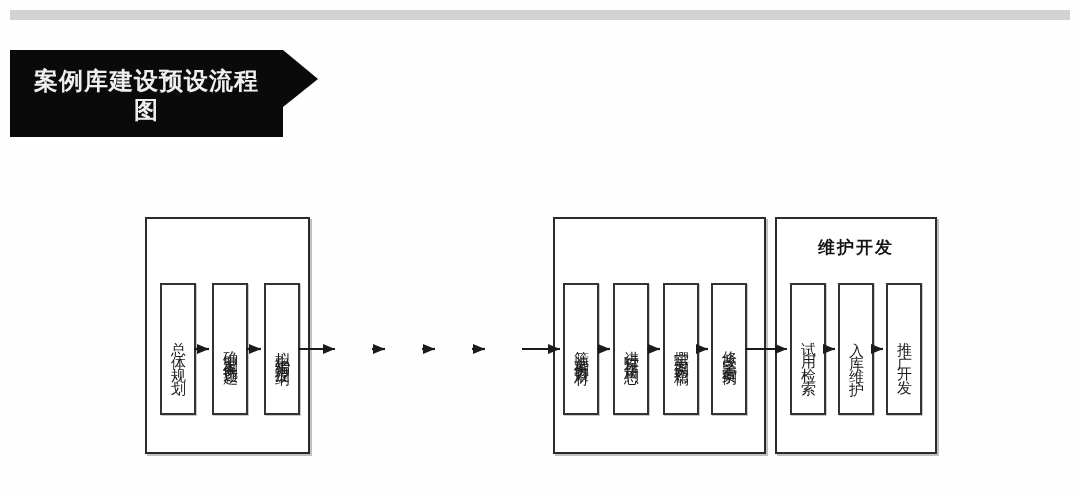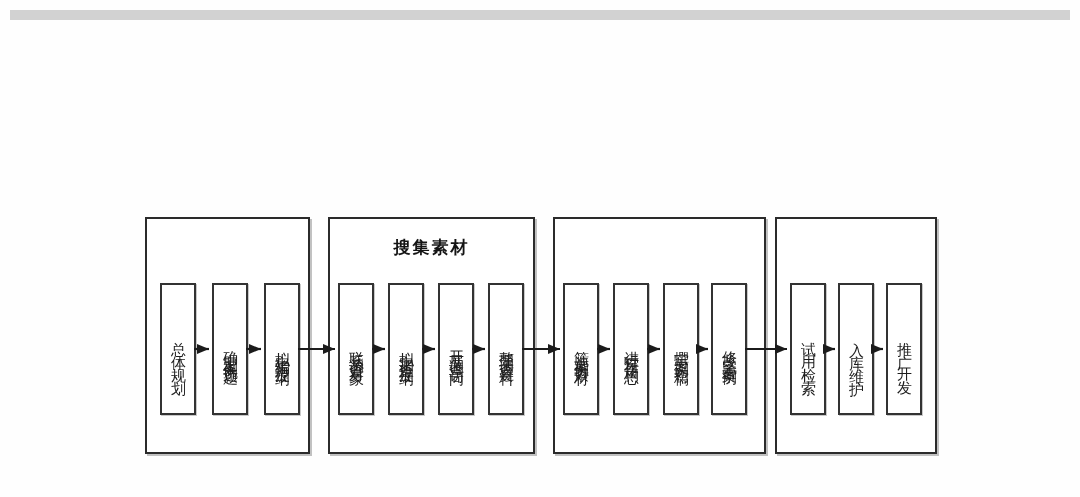--- a/index.html
+++ b/index.html
@@ -86,43 +86,41 @@
     pointer-events: none;
   }
 </style>
 </head>
 <body>
 
 <div class="canvas">
 
   <div class="top-bar"></div>
 
+  <div class="banner">
+    <div class="banner-line">案例库建设预设流程</div>
+    <div class="banner-line">图</div>
+  </div>
 
   <div class="stage" style="left:145px; width:165px;">
     <div class="step w4" style="left:13px;">总体规划</div>
     <div class="step w6" style="left:65px;">确定案例选题</div>
     <div class="step w6" style="left:117px;">拟定编写提纲</div>
   </div>
 
-  <div class="stage" style="left:328px; width:207px;">
-    <div class="stage-title">搜集素材</div>
-    <div class="step w6" style="left:8px;">联系调查对象</div>
-    <div class="step w6" style="left:58px;">拟定调查提纲</div>
-    <div class="step w6" style="left:108px;">开展调查访问</div>
-    <div class="step w6" style="left:158px;">整理调查资料</div>
-  </div>
 
   <div class="stage" style="left:553px; width:213px;">
     <div class="step w6" style="left:8px;">筛选案例素材</div>
     <div class="step w6" style="left:58px;">进行写作构思</div>
     <div class="step w6" style="left:108px;">撰写案例初稿</div>
     <div class="step w6" style="left:156px;">修改完善案例</div>
   </div>
 
   <div class="stage" style="left:775px; width:162px;">
+    <div class="stage-title">维护开发</div>
     <div class="step w4" style="left:13px;">试用检索</div>
     <div class="step w4" style="left:61px;">入库维护</div>
     <div class="step w4" style="left:109px;">推广开发</div>
   </div>
 
   <svg class="arrows" viewBox="0 0 1080 497" aria-hidden="true">
     <defs>
       <marker id="ah" markerUnits="userSpaceOnUse" markerWidth="12" markerHeight="10" refX="12" refY="5" orient="auto">
         <path d="M0,0 L12,5 L0,10 Z" fill="#1b1b1b"></path>
       </marker>

